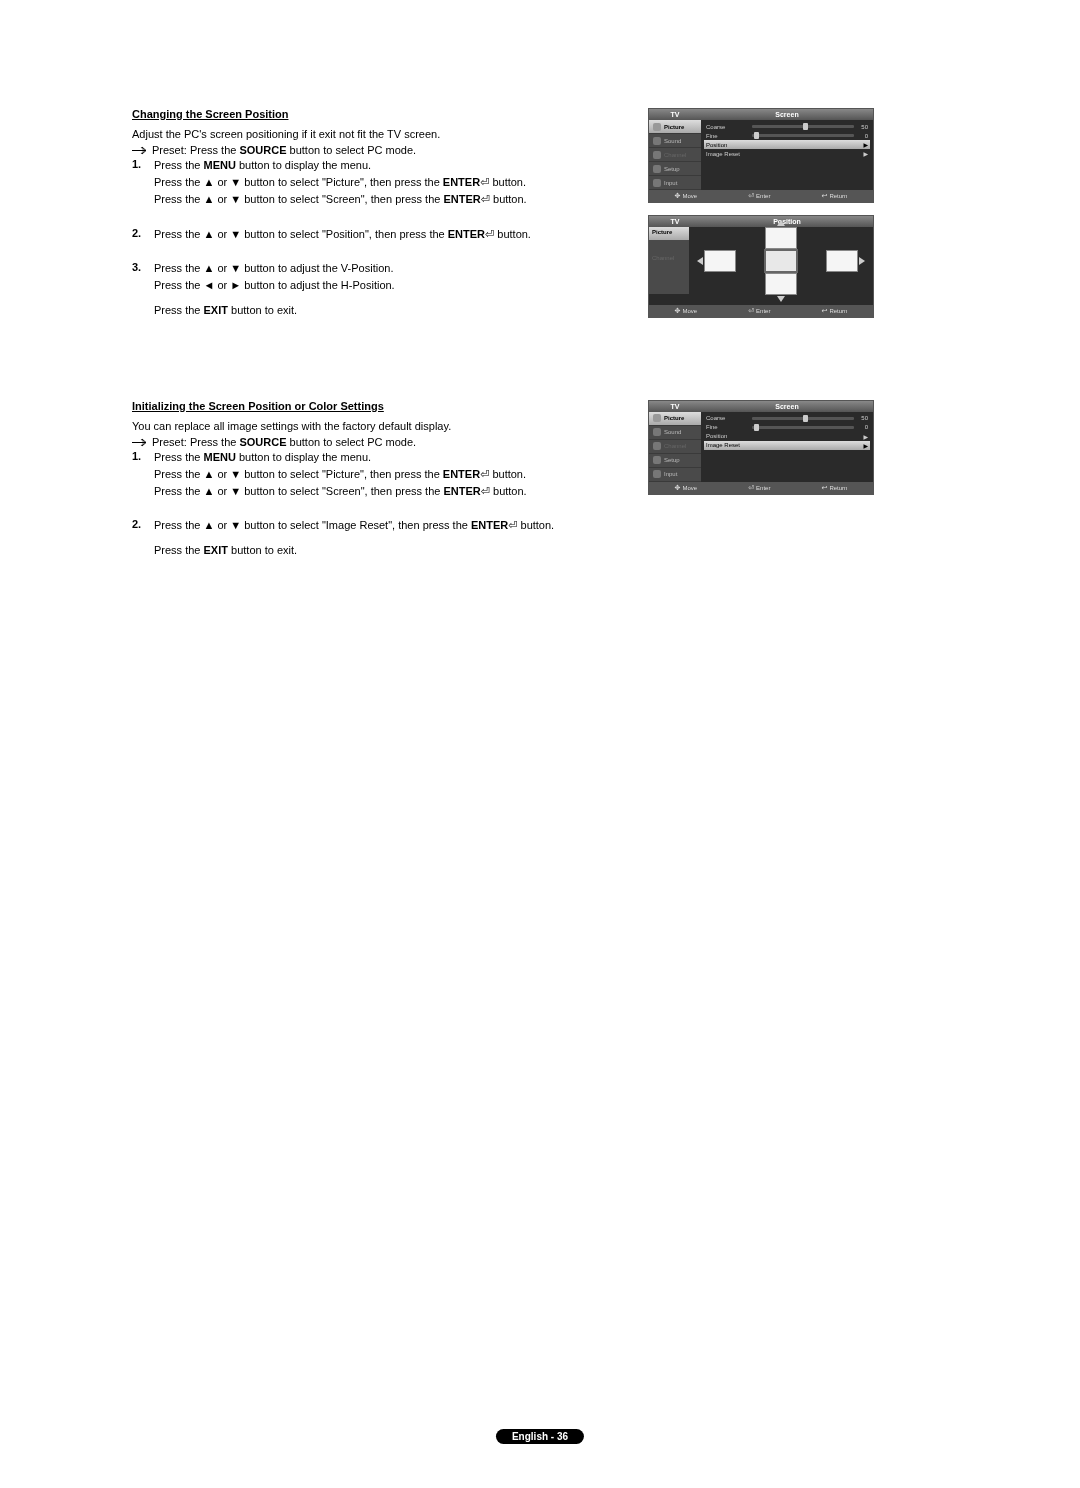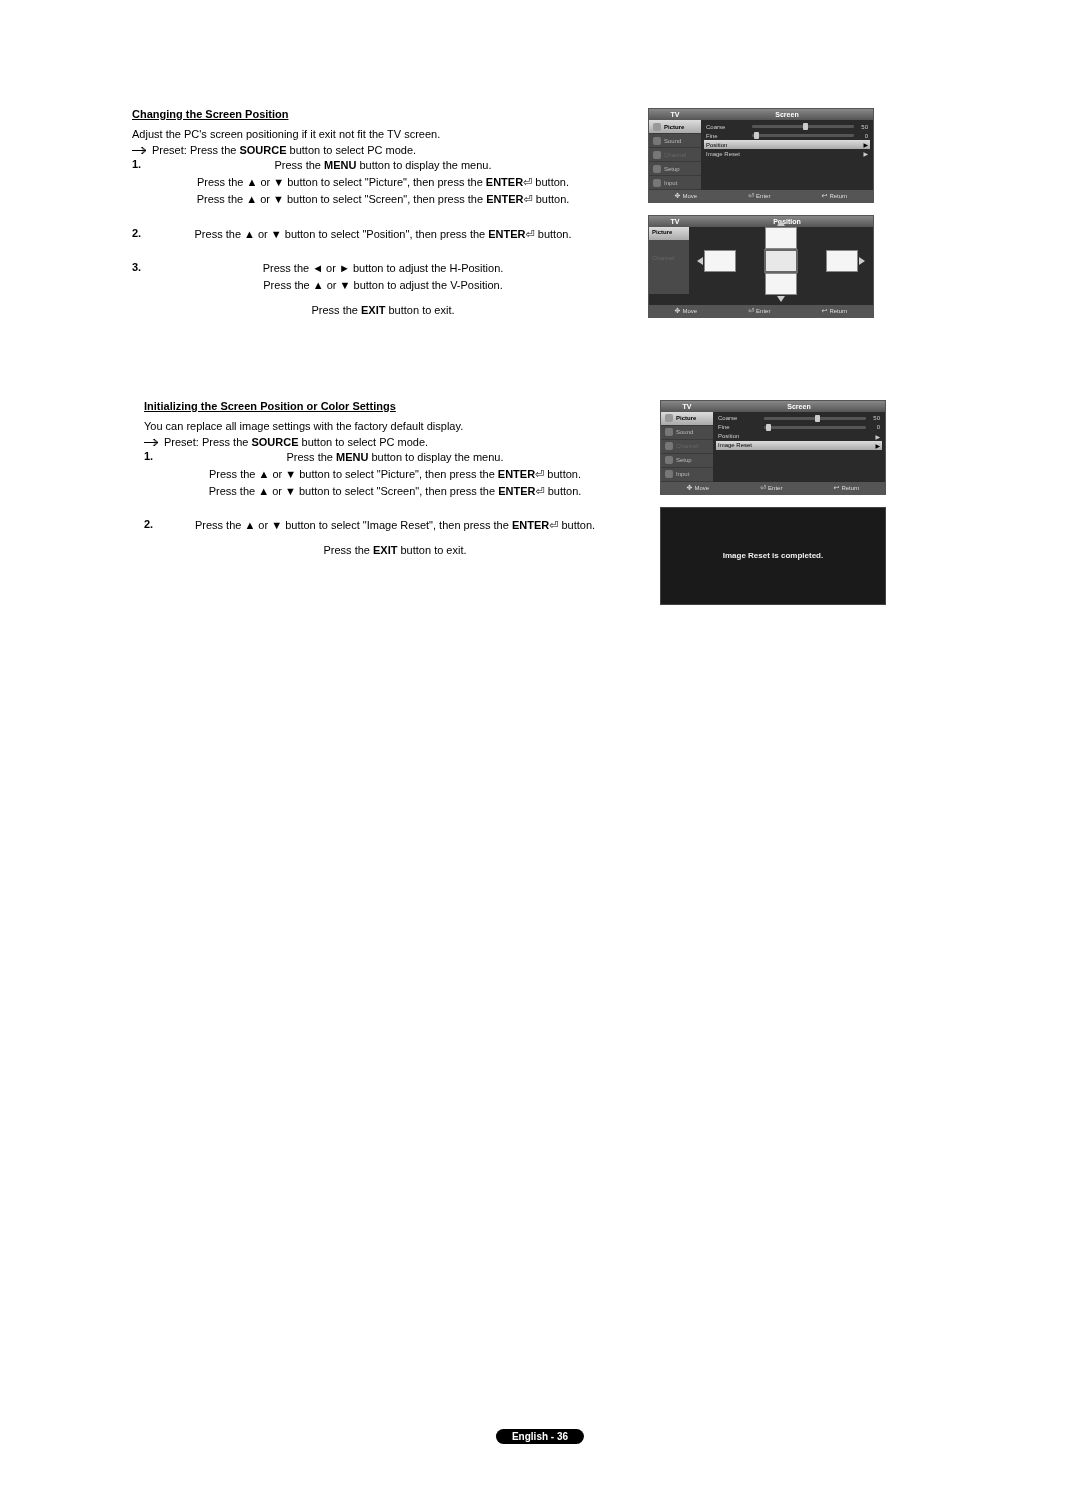--- a/index.html
+++ b/index.html
@@ -42,21 +42,21 @@
     display: flex;
     align-items: flex-start;
     margin-bottom: 18px;
   }
   .step .num {
     font-weight: bold;
     width: 22px;
     flex-shrink: 0;
   }
   .step .body { flex: 1; }
-  .step .body p { margin: 0 0 2px 0; line-height: 1.35; text-align: center; }
+  .step .body p { margin: 0 0 2px 0; line-height: 1.35; }
   strong { font-weight: bold; }
   .content-row { display: flex; gap: 36px; align-items: flex-start; }
   .text-col { flex: 1; max-width: 480px; }
   .osd-col { width: 224px; display: flex; flex-direction: column; gap: 12px; }
 
   
   .osd {
     width: 224px;
     background: #3a3a3a;
     border: 1px solid #555;
@@ -239,22 +239,22 @@
           <div class="step">
             <div class="num">2.</div>
             <div class="body">
               <p><span>Press the ▲ or ▼ button to select "Position", then press the </span><strong>ENTER</strong><span>⏎</span><span> button.</span></p>
             </div>
           </div>
 
           <div class="step">
             <div class="num">3.</div>
             <div class="body">
+              <p>Press the ▲ or ▼ button to adjust the V-Position.</p>
               <p>Press the ◄ or ► button to adjust the H-Position.</p>
-              <p>Press the ▲ or ▼ button to adjust the V-Position.</p>
               <p style="margin-top:10px;"><span>Press the </span><strong>EXIT</strong><span> button to exit.</span></p>
             </div>
           </div>
         </div>
       </div>
 
       <div class="osd-col">
 
         <div class="osd">
           <div class="osd-header">
@@ -372,21 +372,21 @@
             <span>
                 <span class="sym">↩</span>
                 <span>Return</span>
               </span>
           </div>
         </div>
       </div>
     </div>
   </div>
 
-  <div class="section" style="margin-top:62px;margin-left:12px;">
+  <div class="section" style="margin-top:62px;">
     <div class="content-row">
       <div class="text-col">
         <div class="section-title">Initializing the Screen Position or Color Settings</div>
         <div class="intro">You can replace all image settings with the factory default display.</div>
 
         <div class="preset-row">
           <span class="preset-icon">
             <svg width="14" height="9" viewBox="0 0 14 9">
                 <path d="M0 4.5 L14 4.5 M10 1 L14 4.5 L10 8" stroke="#000" stroke-width="1" fill="none"></path>
                 <path d="M9 1 L12 4.5 L9 8" stroke="#000" stroke-width="0.7" fill="none"></path>
@@ -483,21 +483,18 @@
                 <span class="sym">⏎</span>
                 <span>Enter</span>
               </span>
             <span>
                 <span class="sym">↩</span>
                 <span>Return</span>
               </span>
           </div>
         </div>
 
-        <div class="osd-black">
-          <span>Image Reset is completed.</span>
-        </div>
       </div>
     </div>
   </div>
 
   <div class="page-num">English - 36</div>
 </div>
 
 </body></html>

